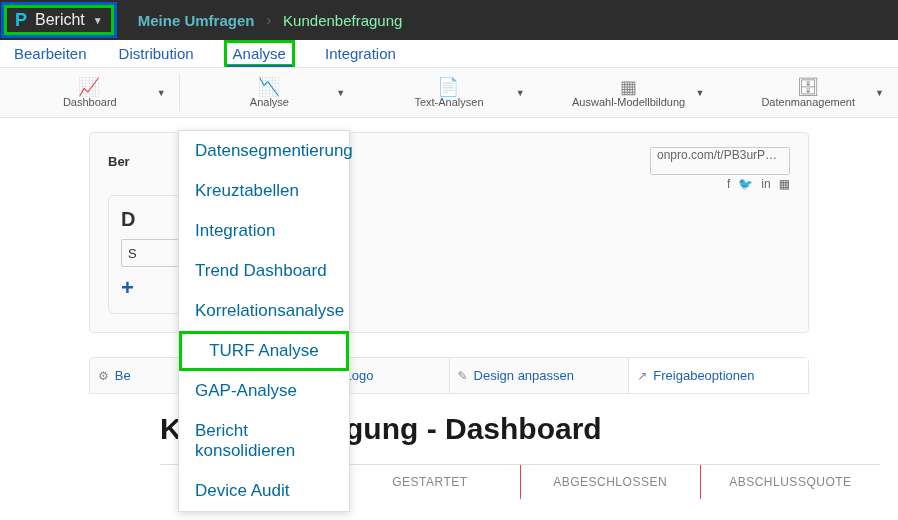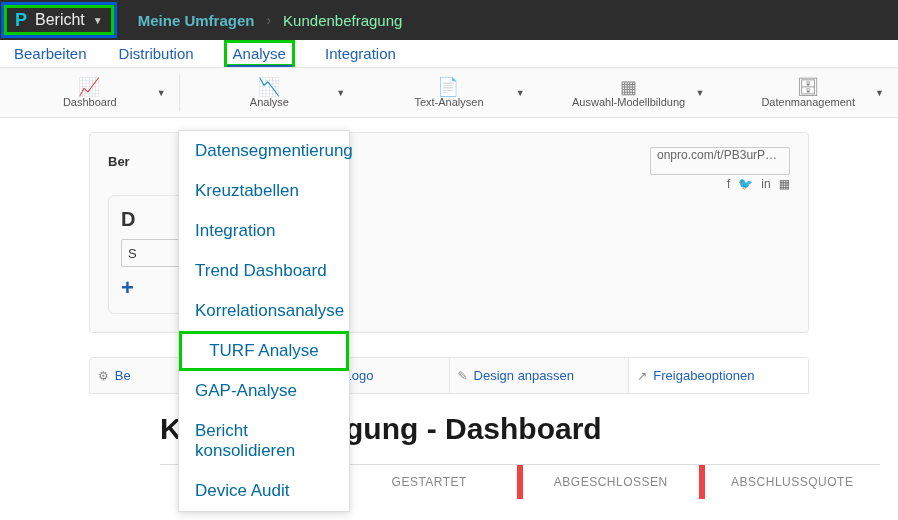--- a/index.html
+++ b/index.html
@@ -48,21 +48,21 @@
   .plus { color:#1a5fb4; font-size:22px; font-weight:bold; margin-top:8px; }
   
   .toolbar-row { margin: 24px auto 0; width: 720px; background:#fafafa; border:1px solid #e5e5e5; border-top-left-radius:4px; border-top-right-radius:4px; display:flex; }
   .tbtn { flex:1; padding:10px 8px; font-size:13px; color:#2060b8; display:flex; align-items:center; gap:6px; justify-content:flex-start; cursor:pointer; border-right:1px solid #e5e5e5; }
   .tbtn:last-child { border-right:none; background:#fff; }
   .tbtn .ticon { color:#888; font-size:12px; }
   
   .dash-title { margin: 18px 0 18px 150px; font-size: 30px; font-weight: 800; color:#1a1a1a; }
   
   .stats-row { margin-left:150px; width:720px; display:flex; border-top:1px solid #ddd; }
-  .stat-cell { flex:1; text-align:center; padding:10px 0; font-size:12px; letter-spacing:0.5px; color:#888; border-right:6px solid #ef4444; }
+  .stat-cell { flex:1; text-align:center; padding:10px 0; font-size:12px; letter-spacing:0.5px; color:#888; border-right:1px solid #ef4444; }
   .stat-cell:last-child{ border-right:none; }
 </style>
 </head>
 <body>
 
 <div class="topbar">
   <div class="brand-box">
     <span class="brand-letter">P</span>
     <span>Bericht</span>
     <span class="caret-down">▼</span>

